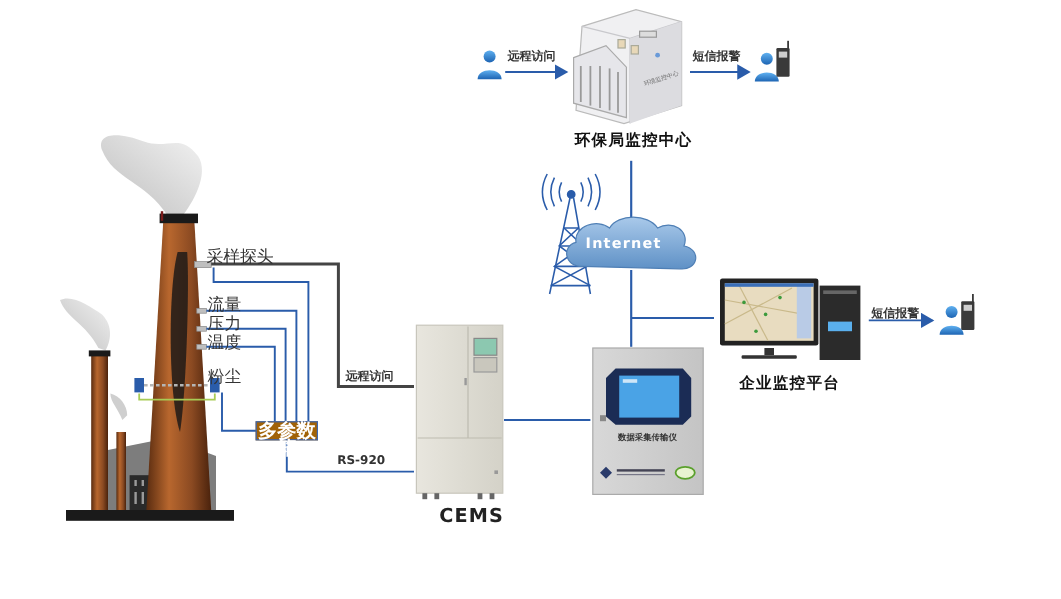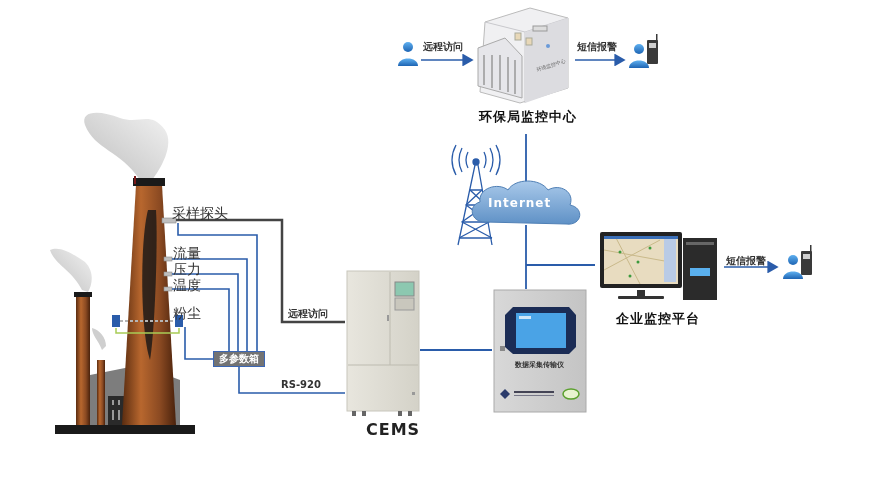--- a/index.html
+++ b/index.html
@@ -2,21 +2,21 @@
 <html><head>
 <meta charset="utf-8">
 <style>
   html, body { margin:0; padding:0; background:#ffffff; }
   body { width:884px; height:499px; position:relative; overflow:hidden; font-family:"DejaVu Sans", sans-serif; }
   #stage { position:absolute; left:0; top:0; width:884px; height:354px; }
   .lbl { position:absolute; font-family:"DejaVu Sans", sans-serif; color:#222; white-space:nowrap; }
   .lbl-sm { font-size:10px; font-weight:bold; color:#333; }
   .lbl-lg { font-size:13px; font-weight:bold; color:#111; letter-spacing:1px; }
   .lbl-probe { font-size:14px; color:#333; }
-  .box-label { position:absolute; background:#737373; border:1px solid #3b66b4; color:#fff; font-size:10px; font-weight:bold; text-align:center; line-height:14px; }
+  .box-label { position:absolute; background:#a16207; border:1px solid #3b66b4; color:#fff; font-size:16px; font-weight:bold; text-align:center; line-height:14px; }
 </style>
 </head>
 <body>
 
 <div id="stage">
 <svg width="884" height="499" viewBox="0 0 884 499" xmlns="http://www.w3.org/2000/svg" style="position:absolute;left:0;top:0">
   <defs>
     <linearGradient id="brownG" x1="0" x2="1">
       <stop offset="0" stop-color="#5a2c10"></stop>
       <stop offset="0.35" stop-color="#b8672e"></stop>

